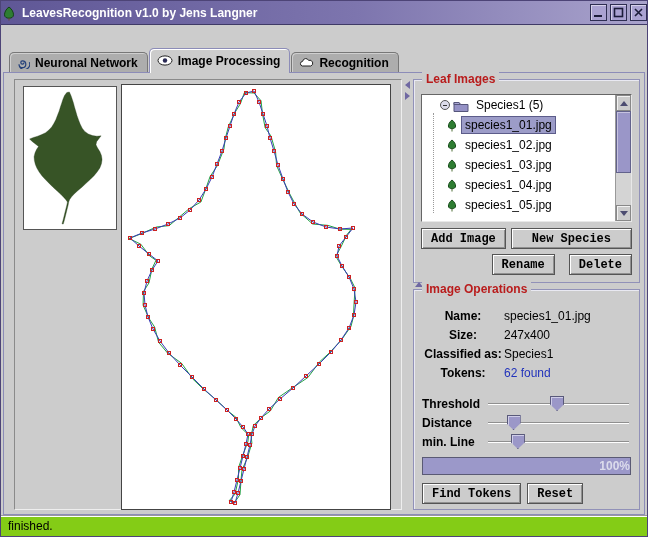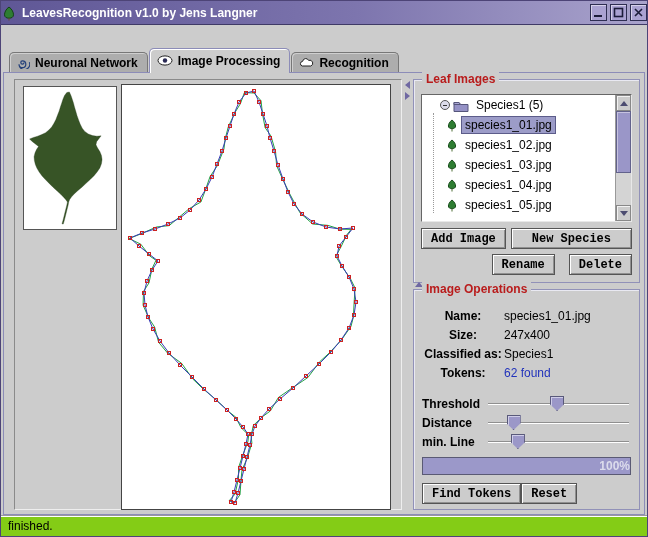--- a/index.html
+++ b/index.html
@@ -89,21 +89,21 @@
   .sliders { position:absolute; left:8px; right:8px; top:104px; }
   .srow { display:flex; height:19px; align-items:center; }
   .srow .slabel { width:64px; font-weight:bold; white-space:nowrap; }
   .track { flex:1; position:relative; height:17px; }
   .groove { position:absolute; left:2px; right:2px; top:8px; height:2px; background:#8f8f8f; border-bottom:1px solid #fff; }
   .sthumb2 { position:absolute; top:1px; width:14px; height:15px; background:#9b97c8; border:1px solid #59597a;
     box-shadow:inset 1px 1px 0 #cfcde8; clip-path:polygon(0 0,100% 0,100% 55%,50% 100%,0 55%); }
   .progress { position:absolute; left:8px; right:8px; top:167px; height:18px; border:1px solid #5a5a74;
     background:#9b98c9; display:flex; align-items:center; justify-content:flex-end;
     color:#dcdcec; font-weight:bold; }
-  .opsbtns { position:absolute; left:8px; top:193px; display:flex; gap:0; }
+  .opsbtns { position:absolute; left:8px; top:193px; display:flex; gap:6px; }
 
   .hsplit { position:absolute; left:2px; top:205px; width:20px; height:8px; display:flex; gap:3px; align-items:center; }
 
   
   .statusbar { position:absolute; left:0; right:0; bottom:0; height:21px; background:#84cc16;
     border-top:1px solid #9a9a9a; box-shadow:inset 0 1px 0 #fff; line-height:20px; padding-left:7px; }
 </style>
 </head>
 <body>
 

